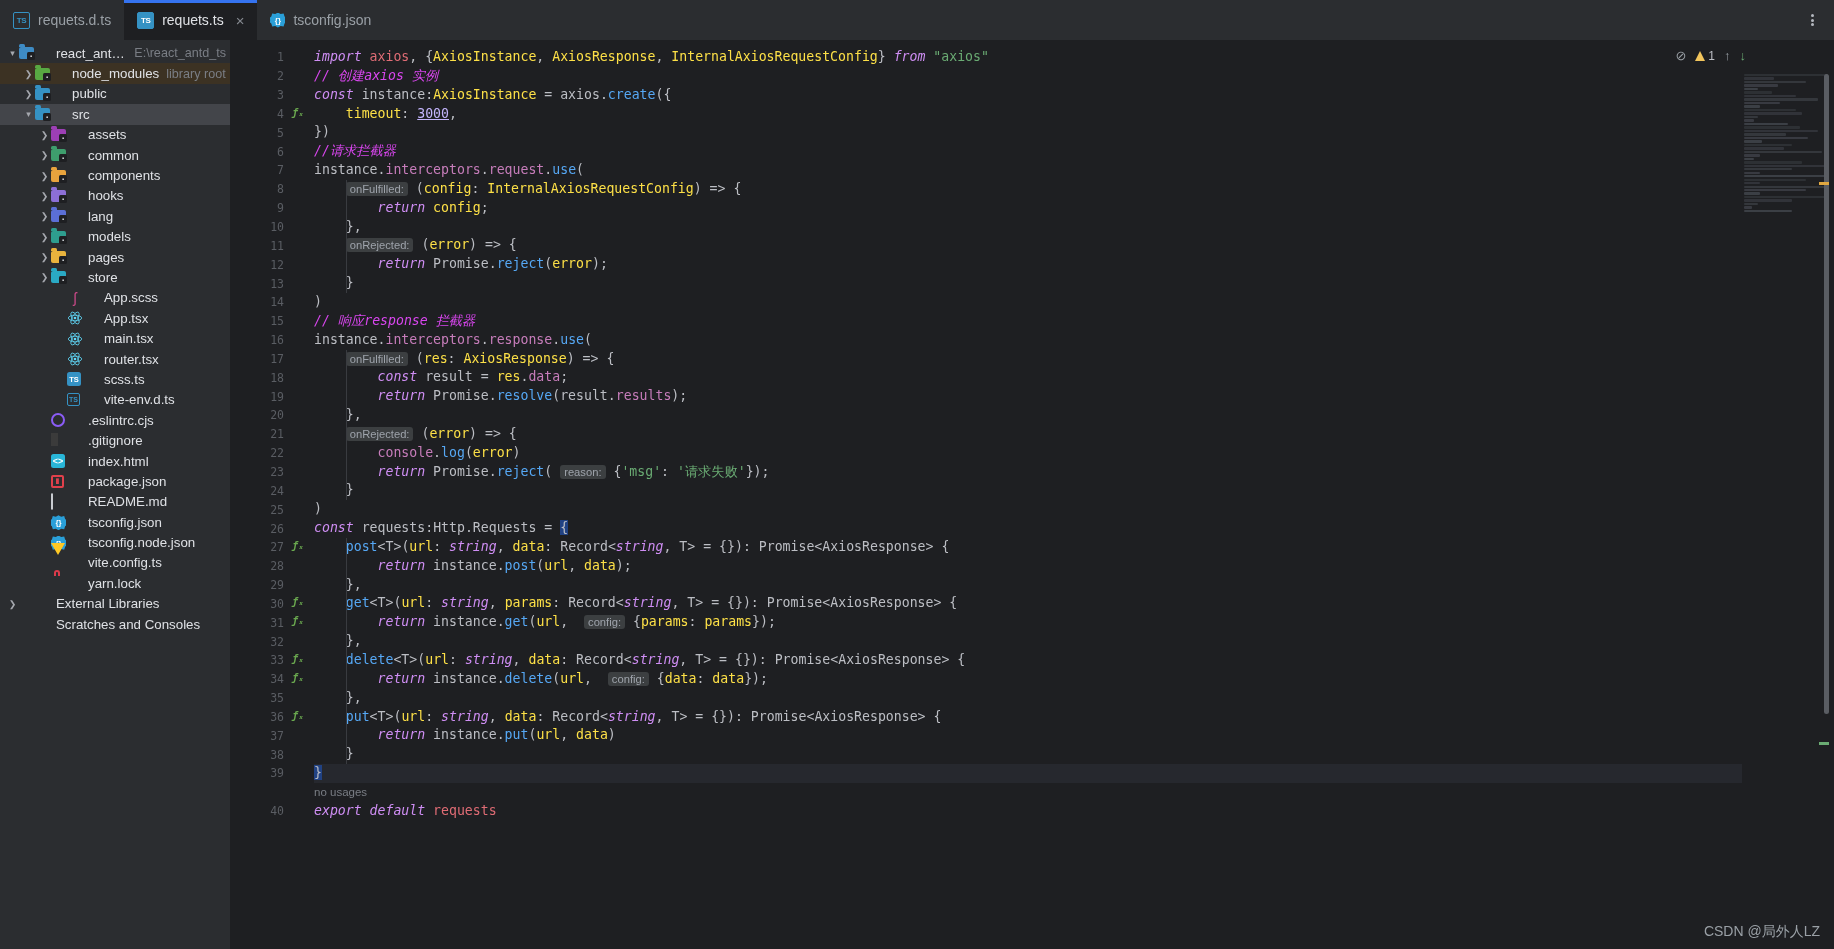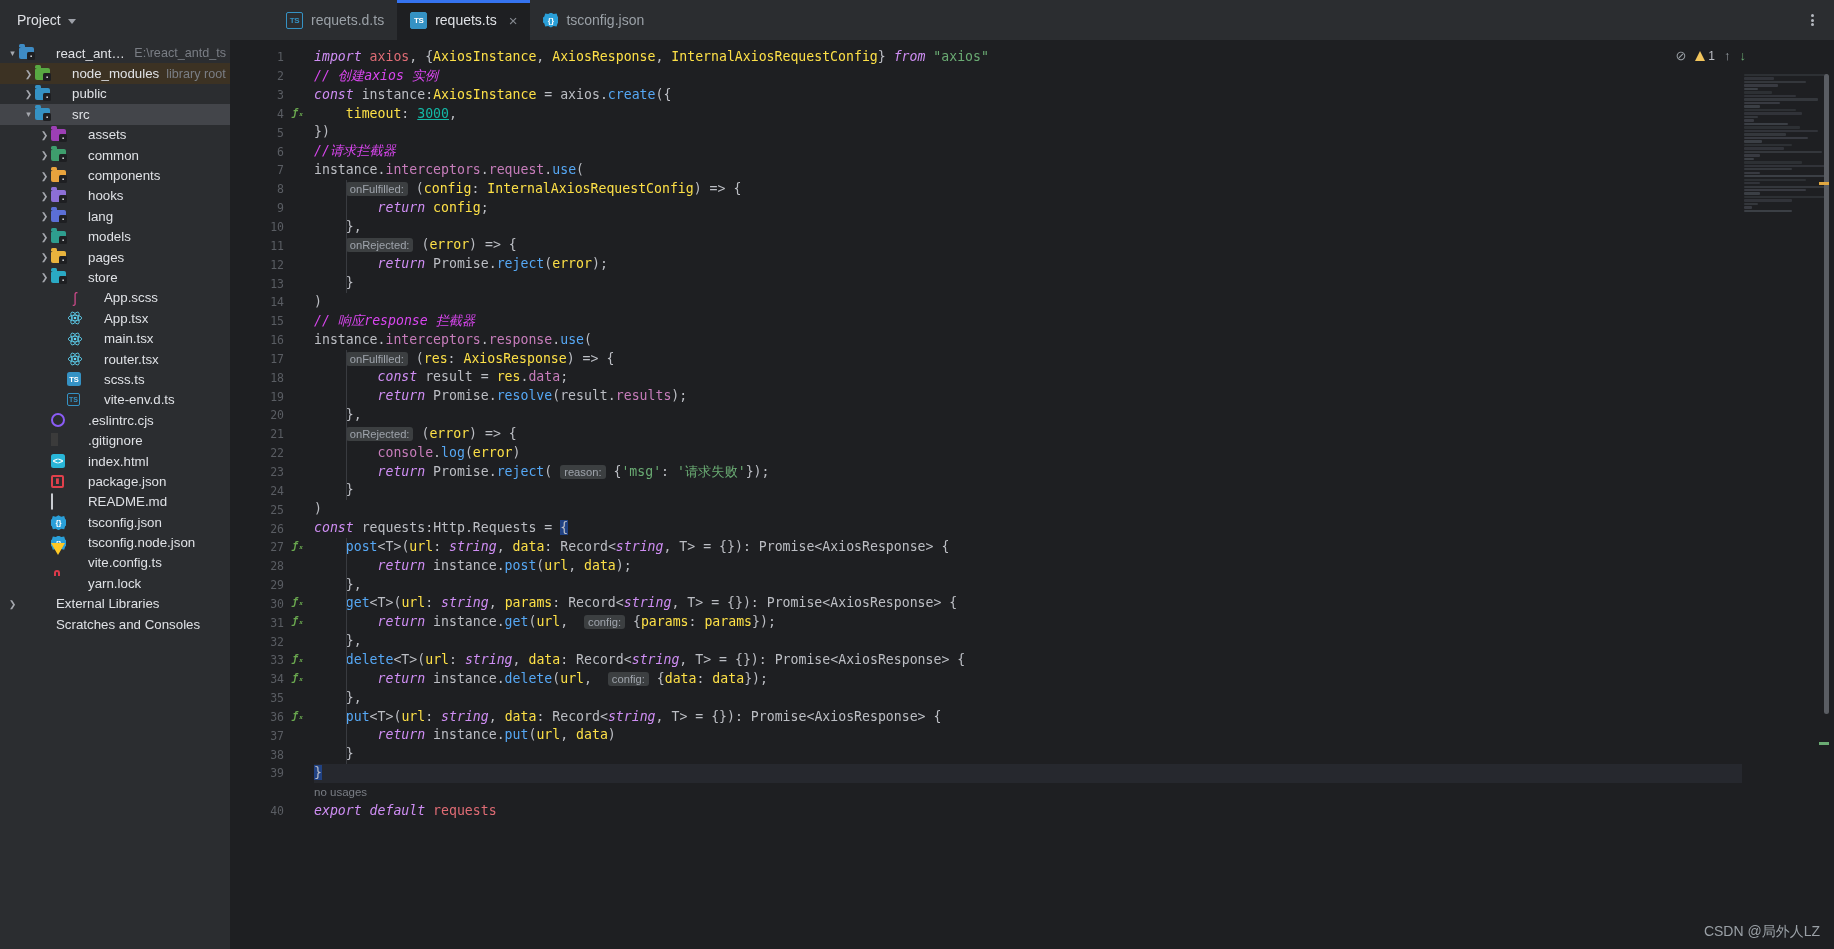--- a/index.html
+++ b/index.html
@@ -130,21 +130,21 @@
     font-family:"Liberation Sans",sans-serif;
   }
   .usage{
     height:18.85px;line-height:18.85px;color:#7a7e85;font-size:11.5px;
     font-family:"Liberation Sans",sans-serif;white-space:pre;
   }
 
   
   .kw{color:#cf8ef4;font-style:italic;}
   .str{color:#6aab73;}
-  .num{color:#14b8a6;text-decoration:underline;}
+  .num{color:#c4b5fd;text-decoration:underline;}
   .cmt{color:#d946ef;font-style:italic;}
   .fn{color:#56a8f5;}
   .prop{color:#c77dbb;}
   .typ{color:#fde047;}
   .cls{color:#e06c75;}
   .plain{color:#bcbec4;}
 
   .indentguide{position:absolute;top:0;bottom:0;width:1px;background:#393b40;}
 
   
@@ -176,24 +176,20 @@
   .rightpane{
     width:88px;flex:0 0 88px;background:#1e1f22;position:relative;
   }
 </style>
 </head>
 <body>
 
 <div class="ide">
 
   <div class="topbar">
-    <div class="proj-header">
-      <span class="ptitle">Project</span>
-      <span class="chev-d"></span>
-    </div>
     <div class="tabstrip" id="tabstrip">
         <div class="tab">
           <span class="tsicon dts">TS</span>
           <span class="tname">requets.d.ts</span>
         </div>
         <div class="tab active">
           <span class="tsicon ts">TS</span>
           <span class="tname">requets.ts</span>
           <span class="closex">×</span>
         </div>

